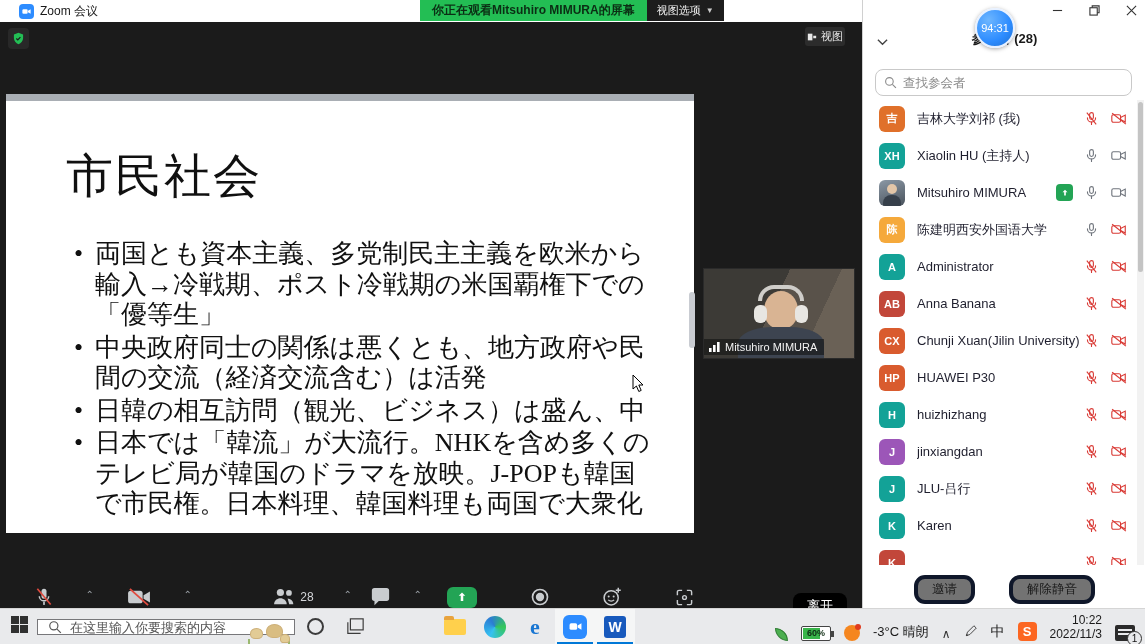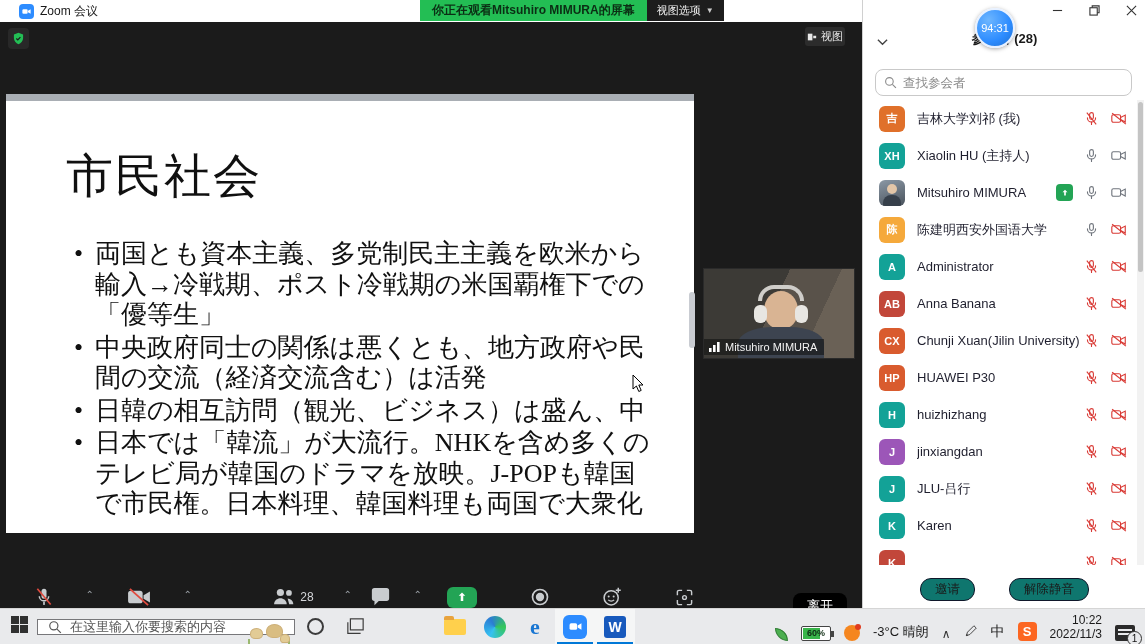--- a/index.html
+++ b/index.html
@@ -97,29 +97,29 @@
            text-overflow:ellipsis; flex:1; }
   .picons { display:flex; align-items:center; gap:11px; flex:none; }
   .pic { width:15px; height:15px; }
   .pic.cam { width:18px; }
   .share-badge { width:17px; height:17px; background:#23a455; border-radius:4px; display:flex;
                  align-items:center; justify-content:center; }
   .plist-scrollbar { position:absolute; right:1px; top:100px; width:7px; height:465px; background:#f2f2f2; }
   .plist-thumb { position:absolute; left:1px; top:2px; width:5px; height:170px; background:#c4c4c4; border-radius:3px; }
   .panel-footer { position:absolute; left:0; top:570px; width:283px; height:38px; display:flex;
                   justify-content:center; gap:34px; align-items:center; }
-  .pf-btn { border:1px solid #0f172a; border-radius:11px; background:#0f766e; font-size:12.5px; color:#1a1a1a;
+  .pf-btn { border:4px solid #0f172a; border-radius:11px; background:#737373; font-size:12.5px; color:#1a1a1a;
             padding:2px 14px; cursor:default; }
 
   
   #taskbar { position:absolute; left:0; top:608px; width:1145px; height:36px; background:#e9eaec;
              border-top:1px solid #d5d5d5; display:flex; align-items:center; }
   .start { margin-left:11px; }
   .tsearch { margin-left:9px; width:258px; height:16px; background:#ffffff; border:1px solid #77777a;
-             display:flex; align-items:center; padding:0 0 0 10px; gap:8px; position:relative; }
+             display:flex; align-items:flex-start; padding:0 0 0 10px; gap:8px; position:relative; }
   .tsearch input { border:none; outline:none; font-size:13px; color:#444; width:160px; background:transparent; }
   .tsearch input::placeholder { color:#555; }
   .mushrooms { position:absolute; right:2px; top:2px; width:46px; height:26px; }
   .mush { position:absolute; border-radius:50% 50% 40% 40%; background:#e2cb95; border:1px solid #cdb079; }
   .m1 { left:4px; top:6px; width:13px; height:11px; }
   .m2 { left:20px; top:2px; width:17px; height:14px; background:#d9bd82; }
   .m3 { left:34px; top:12px; width:10px; height:9px; }
   .sprig { position:absolute; width:2px; height:9px; background:#9ab86f; bottom:0; }
   .s1 { left:2px; } .s2 { left:42px; }
   .tk-ic { width:40px; height:36px; display:flex; align-items:center; justify-content:center; position:relative; }

